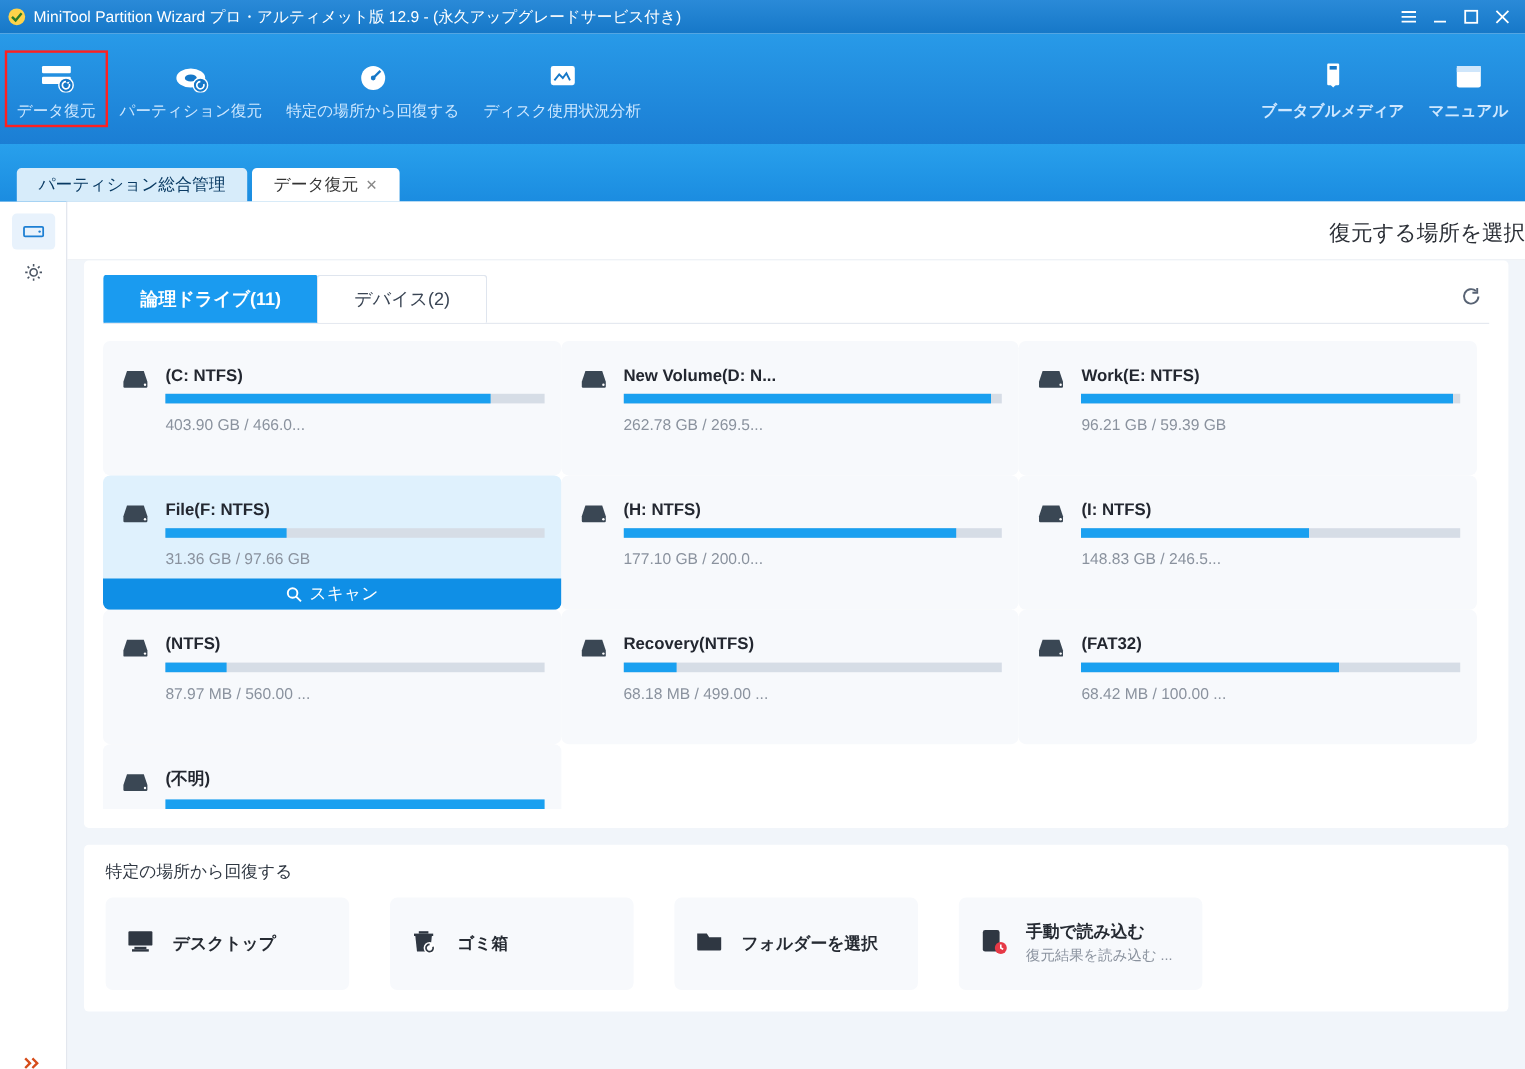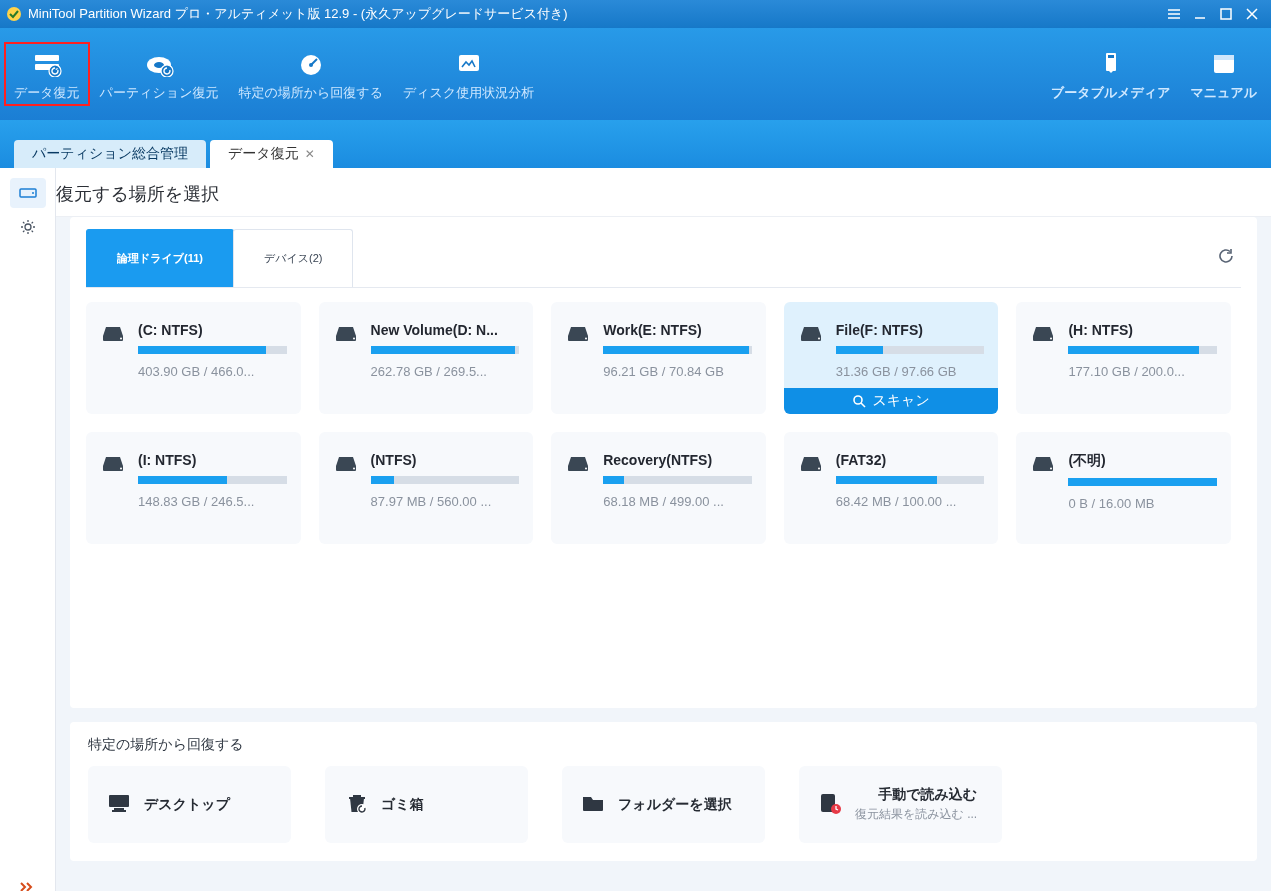--- a/index.html
+++ b/index.html
@@ -28,45 +28,45 @@
   .tab .close-x { font-size:12px; color:#888; }
 
   
   .main { display:flex; height: calc(891px - 28px - 92px - 32px); }
   .sidebar { width:56px; border-right:1px solid #e3e7ee; display:flex; flex-direction:column; align-items:center; padding-top:10px; gap:4px; position:relative;}
   .sidebtn { width:36px; height:30px; border-radius:4px; display:flex; align-items:center; justify-content:center; cursor:pointer; color:#4b5563;}
   .sidebtn.active { background:#e8f2fc; color:#1d7fd3; }
   .sidebar .expand { position:absolute; bottom:10px; color:#d64c1a; cursor:pointer; }
 
   .content { flex:1; background:#f1f5fa; padding:0; overflow:hidden; }
-  .panel-heading { text-align:left; font-size:18px; color:#2b2f36; padding:14px 0 10px; background:#fff; border-bottom:1px solid #eceff4;}
+  .panel-heading { text-align:right; font-size:18px; color:#2b2f36; padding:14px 0 10px; background:#fff; border-bottom:1px solid #eceff4;}
   .panel-body { background:#fff; margin:0 14px 14px; border-radius:4px; padding:12px 16px 16px; position:relative;}
 
   .innertabs { display:flex; align-items:center; border-bottom:1px solid #e5e9f0; margin-bottom:14px;}
-  .innertab { padding:21px 30px; font-size:11px; color:#3a4554; border:1px solid #dfe5ee; border-bottom:none; border-radius:3px 3px 0 0; cursor:pointer; background:#fff;}
+  .innertab { padding:10px 30px; font-size:15px; color:#3a4554; border:1px solid #dfe5ee; border-bottom:none; border-radius:3px 3px 0 0; cursor:pointer; background:#fff;}
   .innertab.active { background:#1a9bf0; border-color:#1a9bf0; color:#fff; font-weight:bold;}
   .innertab+.innertab { margin-left:-1px; }
   .refresh { margin-left:auto; color:#586374; cursor:pointer; padding:6px;}
 
   .drive-scroll { height: 390px; overflow-y:auto; padding-right:10px; }
-  .drive-grid { display:grid; grid-template-columns: repeat(5, 1fr); gap:18px; }
+  .drive-grid { display:grid; grid-template-columns: repeat(3, 1fr); }
   .card { background:#f7f9fc; border-radius:6px; padding:20px 14px 18px; display:flex; gap:12px; align-items:flex-start; cursor:pointer; position:relative; min-height:112px;}
   .card.selected { background:#dff1fd; }
   .card .disk-ico { width:26px; color:#3a4754; flex-shrink:0; margin-top:2px;}
   .card .info { flex:1; min-width:0; }
   .card .dname { font-size:14px; font-weight:bold; color:#232730; white-space:nowrap; overflow:hidden; text-overflow:ellipsis; margin-bottom:8px;}
   .card .bar { height:8px; background:#d6dde6; border-radius:0; margin-bottom:10px; position:relative;}
   .card .bar .fill { height:100%; background:#1aa0f0; }
   .card .usage { font-size:13px; color:#8a929e; white-space:nowrap; overflow:hidden; text-overflow:ellipsis;}
   .scanbtn { position:absolute; left:0; right:0; bottom:0; height:26px; background:#0f8fe6; color:#fff; font-size:14px; display:flex; align-items:center; justify-content:center; gap:6px; border-radius:0 0 6px 6px; cursor:pointer;}
 
   
   .lower-panel { background:#fff; margin:0 14px 12px; border-radius:4px; padding:14px 18px 18px; }
   .lower-title { font-size:14px; color:#2f3742; margin-bottom:12px; }
-  .loc-grid { display:grid; grid-template-columns: repeat(5, 1fr); gap:34px;text-align:right;}
+  .loc-grid { display:grid; grid-template-columns: repeat(5, 1fr); gap:34px;}
   .loc-card { background:#f7f9fc; border-radius:6px; padding:20px 16px; display:flex; align-items:center; gap:12px; cursor:pointer; min-height:70px;}
   .loc-ico { width:28px; color:#2f3742; flex-shrink:0;}
   .loc-text { display:flex; flex-direction:column; }
   .loc-text .t1 { font-size:14px; font-weight:bold; color:#262b33;}
   .loc-text .t2 { font-size:12px; color:#8a929e; margin-top:2px; white-space:nowrap; overflow:hidden; text-overflow:ellipsis; max-width:140px;}
 
   
   .drive-scroll::-webkit-scrollbar { width:12px; }
   .drive-scroll::-webkit-scrollbar-thumb { background:#c7ced9; border-radius:6px; }
   .drive-scroll::-webkit-scrollbar-track { background:transparent; }
@@ -252,21 +252,21 @@
             <div class="card">
               <span class="disk-ico"><svg width="26" height="20" viewBox="0 0 26 20">
                   <path d="M3 12 L6 3 h14 l3 9 v4 a1 1 0 0 1-1 1 H4 a1 1 0 0 1-1-1 z" fill="currentColor"></path>
                   <circle cx="21" cy="14.5" r="1" fill="#fff"></circle>
                 </svg></span>
               <div class="info">
                 <div class="dname">Work(E: NTFS)</div>
                 <div class="bar">
                   <div class="fill" style="width:98%"></div>
                 </div>
-                <div class="usage">96.21 GB / 70.84 GB</div>
+                <div class="usage">96.21 GB / 59.39 GB</div>
               </div>
             </div>
             <div class="card selected">
               <span class="disk-ico"><svg width="26" height="20" viewBox="0 0 26 20">
                   <path d="M3 12 L6 3 h14 l3 9 v4 a1 1 0 0 1-1 1 H4 a1 1 0 0 1-1-1 z" fill="currentColor"></path>
                   <circle cx="21" cy="14.5" r="1" fill="#fff"></circle>
                 </svg></span>
               <div class="info">
                 <div class="dname">File(F: NTFS)</div>
                 <div class="bar">

